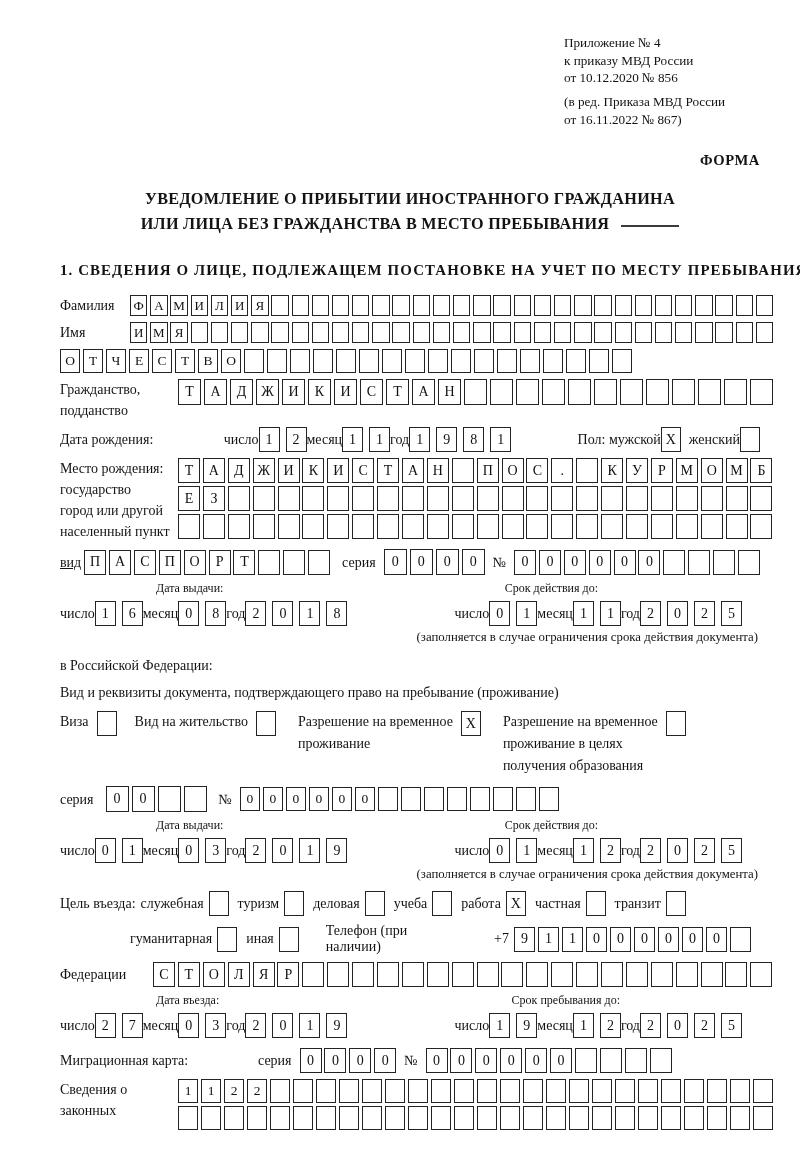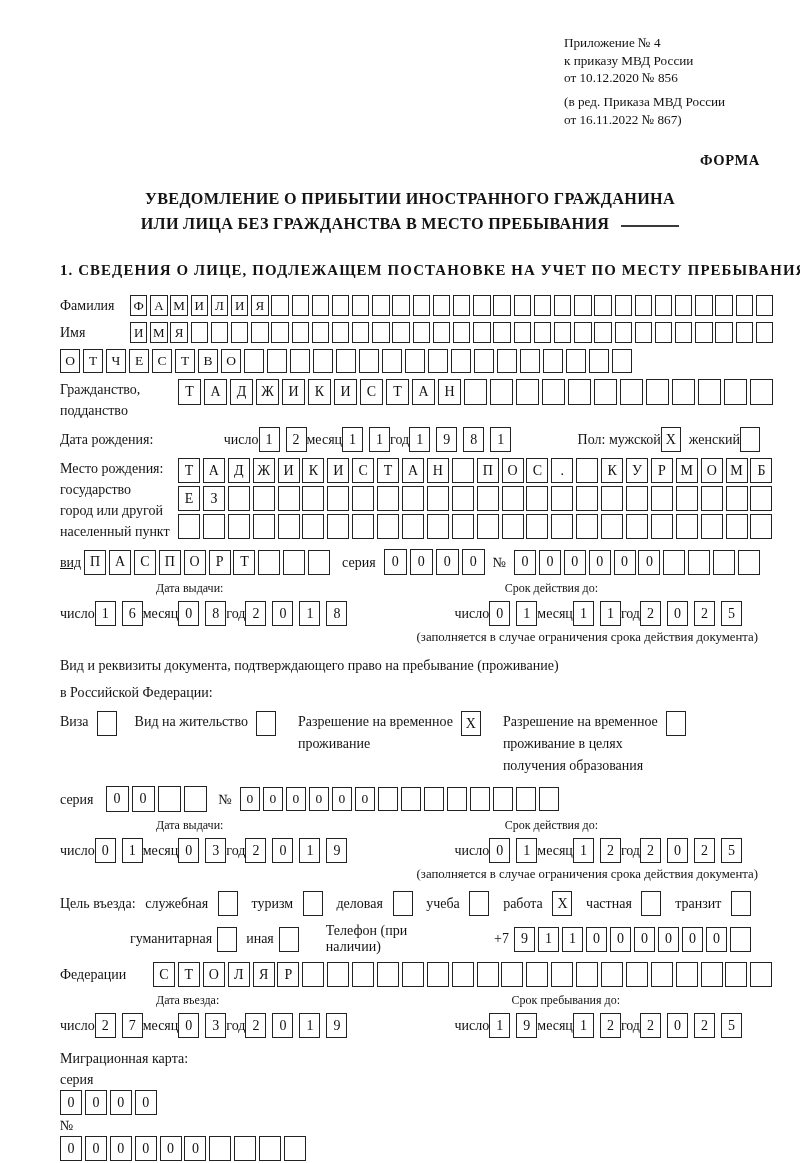--- a/index.html
+++ b/index.html
@@ -46,21 +46,21 @@
   .dl-right-2{margin-left:auto;margin-right:140px;}
   .right-note{text-align:right;font-size:12.8px;margin:3px 2px 9px 0;}
   .doc-heading{text-align:center;font-weight:bold;font-size:14.2px;margin:8px 0 9px 0;}
   .intro{font-size:14px;line-height:1.65;margin-top:4px;}
   
   .opts{display:flex;align-items:flex-start;font-size:14px;margin:7px 0 10px 0;}
   .opt{display:inline-flex;align-items:flex-start;}
   .opt .cells{margin-left:8px;}
   .opt-text{text-align:left;line-height:1.55;}
   
-  .purpose-row{display:flex;align-items:center;font-size:14px;margin-bottom:7px;flex-wrap:nowrap;justify-content:space-between;}
+  .purpose-row{display:flex;align-items:center;font-size:14px;margin-bottom:7px;flex-wrap:nowrap;}
   .purpose-row .plbl{margin-right:5px;}
   .purpose-row .cells{margin-right:9px;}
   .indent70{margin-left:70px;}
   .mt10{margin-top:10px;} .mt4{margin-top:4px;justify-content:space-between;}
   .gap8{width:8px;flex:none;} .gap12{width:12px;flex:none;} .gap18{width:18px;flex:none;}
   .gap22{width:22px;flex:none;} .gap28{width:28px;flex:none;}
 </style>
 </head>
 <body>
 
@@ -432,22 +432,22 @@
         <span class="cells cr-d">
             <span class="cell">2</span>
             <span class="cell">0</span>
             <span class="cell">2</span>
             <span class="cell">5</span>
           </span>
       </span>
     </div>
     <div class="right-note">(заполняется в случае ограничения срока действия документа)</div>
 
+    <div class="intro">в Российской Федерации:</div>
     <div class="intro">Вид и реквизиты документа, подтверждающего право на пребывание (проживание)</div>
-    <div class="intro">в Российской Федерации:</div>
 
     <div class="opts">
       <span class="opt">
         <span class="opt-text">Виза</span>
         <span class="cells cr-c">
             <span class="cell"></span>
           </span>
       </span>
       <span class="gap18"></span>
       <span class="opt">
@@ -683,21 +683,21 @@
         <span>год</span>
         <span class="cells cr-d">
             <span class="cell">2</span>
             <span class="cell">0</span>
             <span class="cell">2</span>
             <span class="cell">5</span>
           </span>
       </span>
     </div>
 
-    <div class="frow mt10" style="align-items:flex-start;flex-direction:column;">
+    <div class="frow mt10" style="align-items:center;">
       <span class="lbl" style="width:170px;">Миграционная карта:</span>
       <span class="gap28"></span>
       <span class="lbl">серия</span>
       <span class="gap8"></span>
       <span class="cells cr-25">
           <span class="cell">0</span>
           <span class="cell">0</span>
           <span class="cell">0</span>
           <span class="cell">0</span>
         </span>

